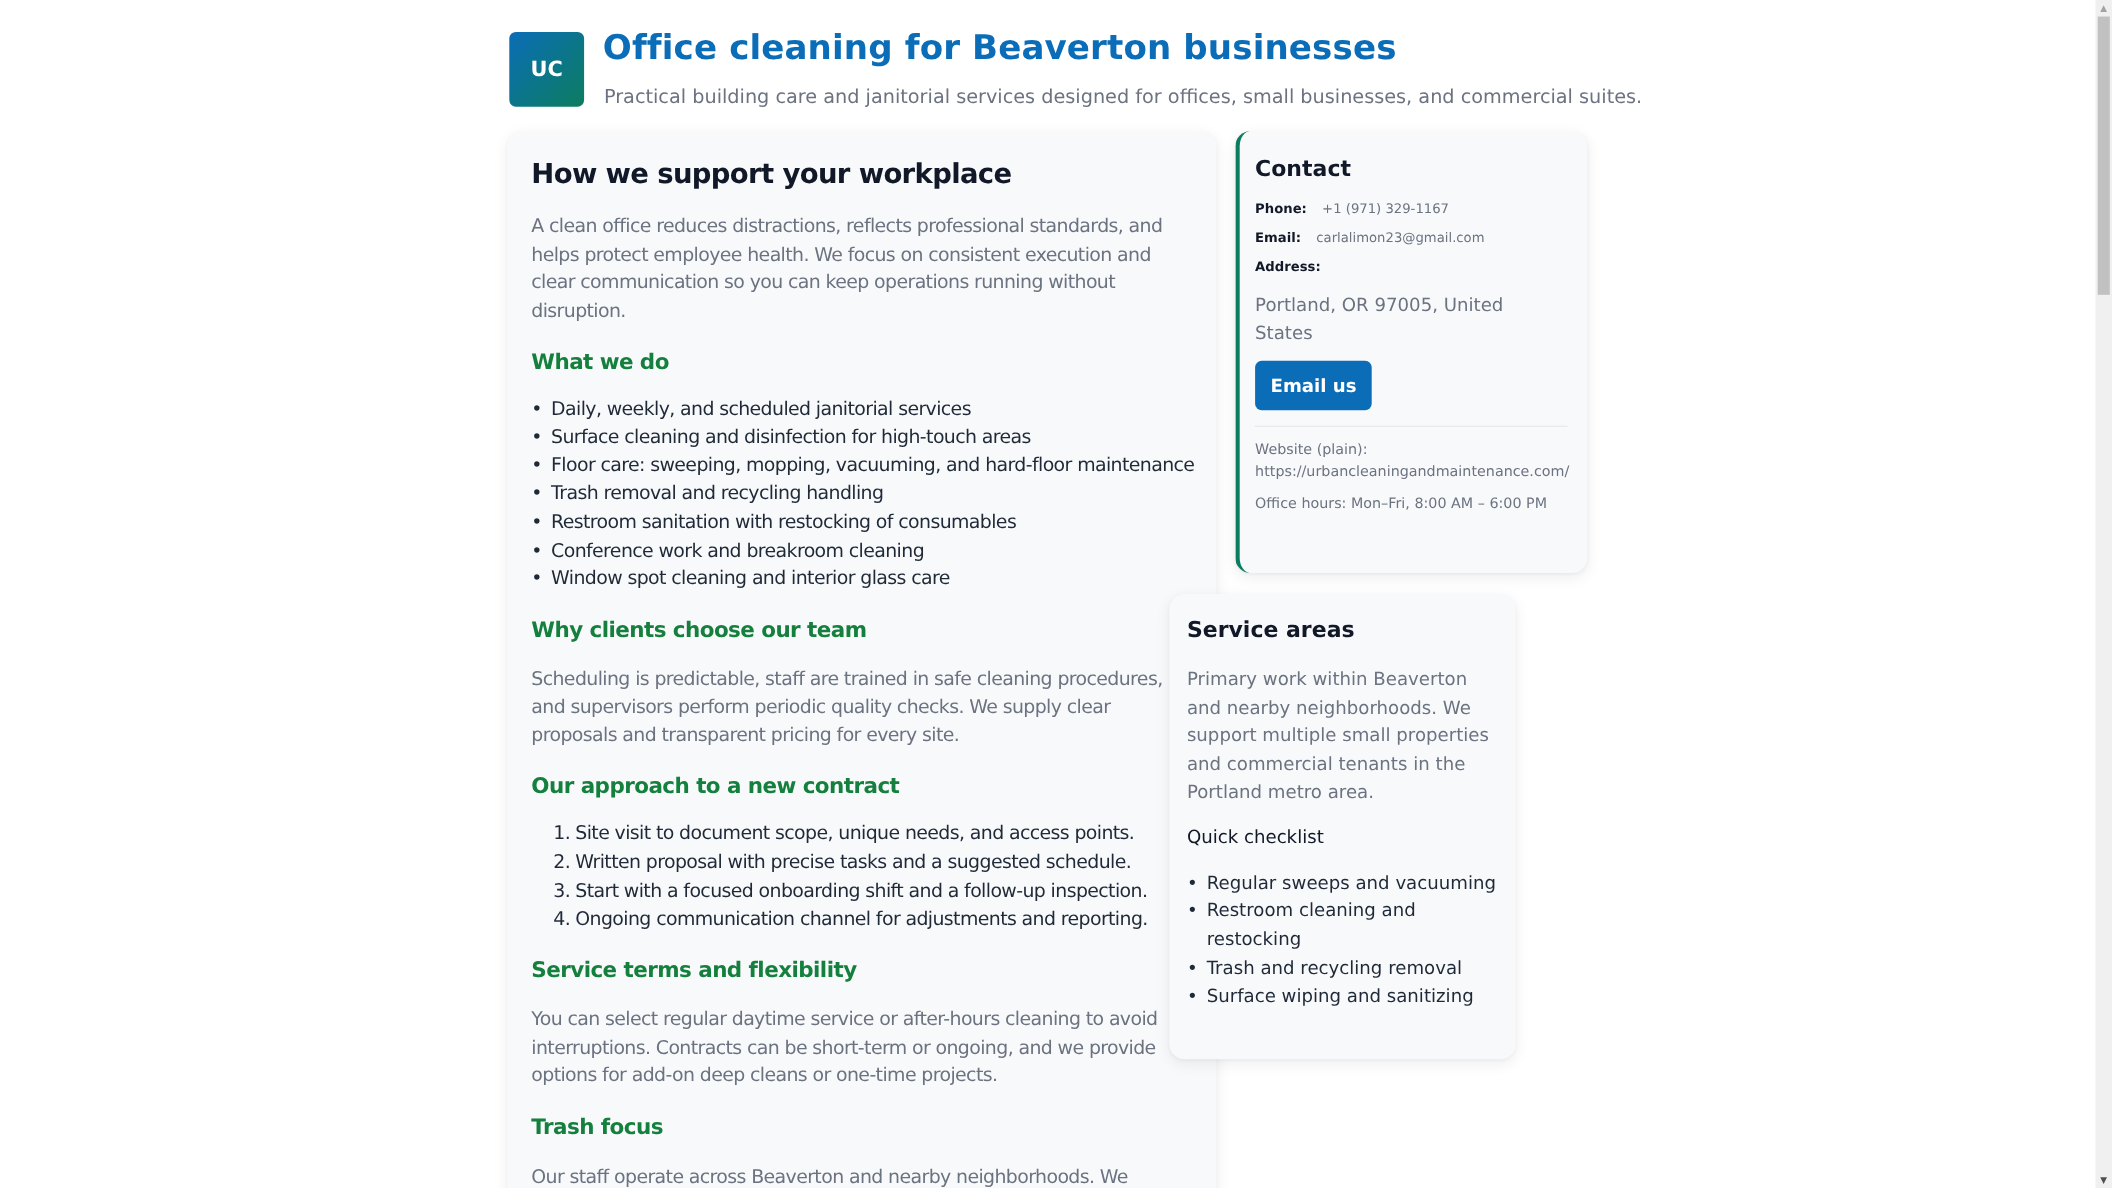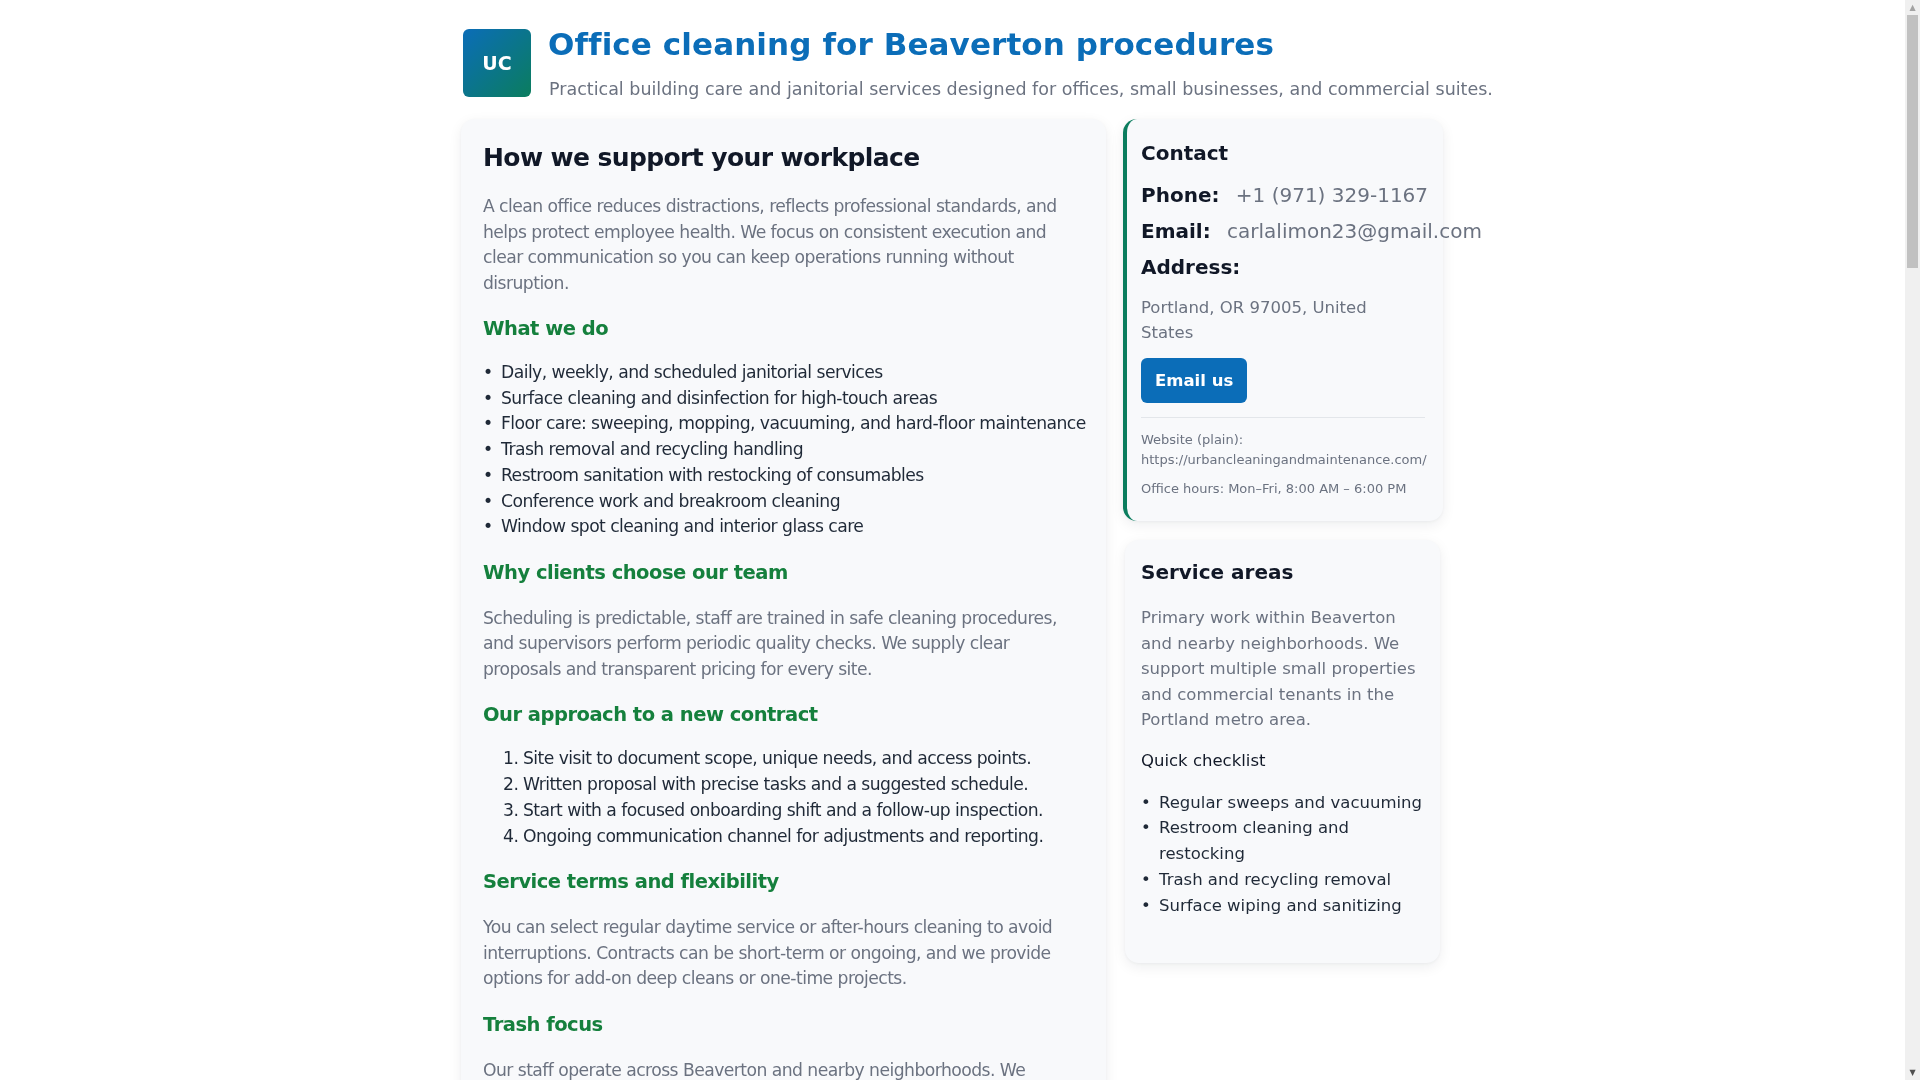--- a/index.html
+++ b/index.html
@@ -14,37 +14,37 @@
           background: linear-gradient(135deg, #0b6db8 0%, #0b7d5e 100%);
           color: #fff; font-weight: bold; font-size: 19px; display: flex; align-items: center; justify-content: center; }
   .site-title { position: absolute; left: 85px; top: -3px; font-size: 31px; font-weight: bold; color: #0b6db8; white-space: nowrap; letter-spacing: 0.1px; }
   .site-sub { position: absolute; left: 86px; top: 50px; font-size: 17.5px; color: #6b7280; white-space: nowrap; }
 
   
   .card { position: absolute; background: #f8f9fb; border-radius: 14px;
           box-shadow: 0 4px 14px rgba(17,24,39,0.07), 0 1px 3px rgba(17,24,39,0.04); }
   .main-card { left: 461px; top: 119px; width: 645px; height: 1000px; padding: 24px 22px; }
   .contact-card { left: 1123px; top: 119px; width: 320px; height: 402px; border-left: 4px solid #0b7d5e; padding: 22px 14px 14px 14px; }
-  .service-card { left: 1125px; top: 540px; width: 315px; height: 423px; padding: 20px 16px; }
+  .service-card { left: 1063px; top: 540px; width: 315px; height: 423px; padding: 20px 16px; }
 
   .main-card { font-family: "DejaVu Sans", sans-serif; }
   .main-inner { width: 590px; }
   .h2-main { font-size: 25px; font-weight: bold; color: #111827; margin-top: 0; letter-spacing: -0.6px; }
   .p-main { font-size: 17.2px; line-height: 25.5px; color: #6b7280; margin-top: 22px; letter-spacing: -0.55px; }
   .h3-main { font-size: 19.5px; font-weight: bold; color: #15803d; margin-top: 21px; letter-spacing: -0.5px; }
   .ul-main { margin-top: 20px; padding-left: 18px; list-style: none; }
   .ul-main li { font-size: 17.2px; line-height: 25.7px; color: #1f2937; position: relative; letter-spacing: -0.55px; white-space: nowrap; }
   .ul-main li::before { content: "\2022"; position: absolute; left: -18px; top: 0; color: #1f2937; }
   .ol-main { margin-top: 20px; padding-left: 40px; list-style: none; }
   .ol-main li { font-size: 17.2px; line-height: 25.7px; color: #1f2937; white-space: nowrap; letter-spacing: -0.55px; display: flex; }
   .ol-main li .num { width: 20px; margin-left: -20px; }
 
   
   .c-title { font-size: 20px; font-weight: bold; color: #111827; }
-  .c-row { margin-top: 18px; font-size: 20px; white-space: nowrap; }
+  .c-row { margin-top: 18px; font-size: 12px; white-space: nowrap; }
   .c-row + .c-row { margin-top: 12px; }
   .c-label { font-weight: bold; color: #111827; margin-right: 10px; }
   .c-val { color: #6b7280; }
   .c-addr { margin-top: 16px; font-size: 16.5px; line-height: 25px; color: #6b7280; width: 250px; }
   .email-btn { display: inline-block; margin-top: 13px; background: #0b6db8; color: #fff; font-weight: bold; font-size: 16.5px;
                padding: 13px 14px; border-radius: 6px; border: none; cursor: pointer; font-family: "DejaVu Sans", sans-serif; }
   .c-divider { margin-top: 14px; height: 1px; background: #e3e6ea; width: 284px; }
   .c-small { font-size: 13px; color: #6b7280; line-height: 20px; margin-top: 12px; white-space: nowrap; }
   .c-small + .c-small { margin-top: 9px; }
 
@@ -65,21 +65,21 @@
 </style>
 </head>
 <body>
 
 <div class="page">
 
   <header class="header">
     <div class="logo">
       <span>UC</span>
     </div>
-    <h1 class="site-title">Office cleaning for Beaverton procedures</h1>
+    <h1 class="site-title">Office cleaning for Beaverton businesses</h1>
     <p class="site-sub">Practical building care and janitorial services designed for offices, small businesses, and commercial suites.</p>
   </header>
 
   <main class="card main-card">
     <div class="main-inner">
       <h2 class="h2-main">How we support your workplace</h2>
       <p class="p-main">A clean office reduces distractions, reflects professional standards, and helps protect employee health. We focus on consistent execution and clear communication so you can keep operations running without disruption.</p>
 
       <h3 class="h3-main">What we do</h3>
       <ul class="ul-main">

